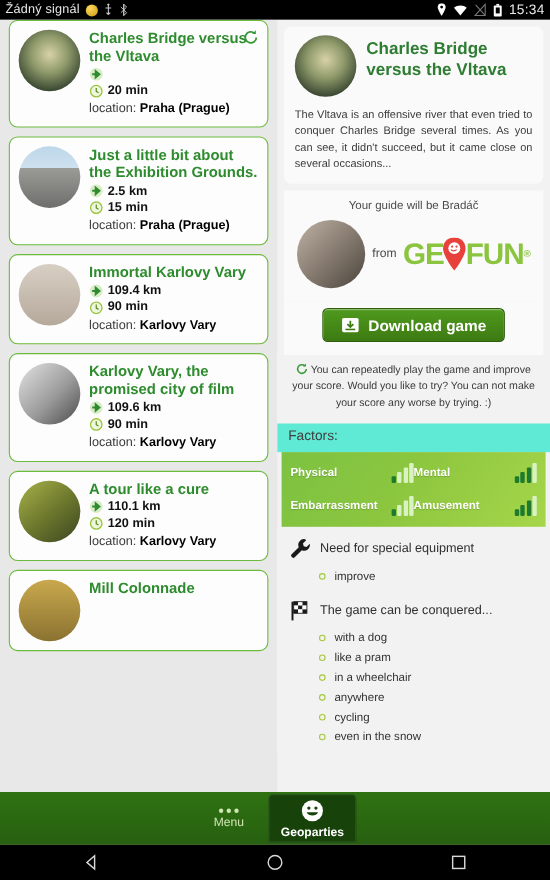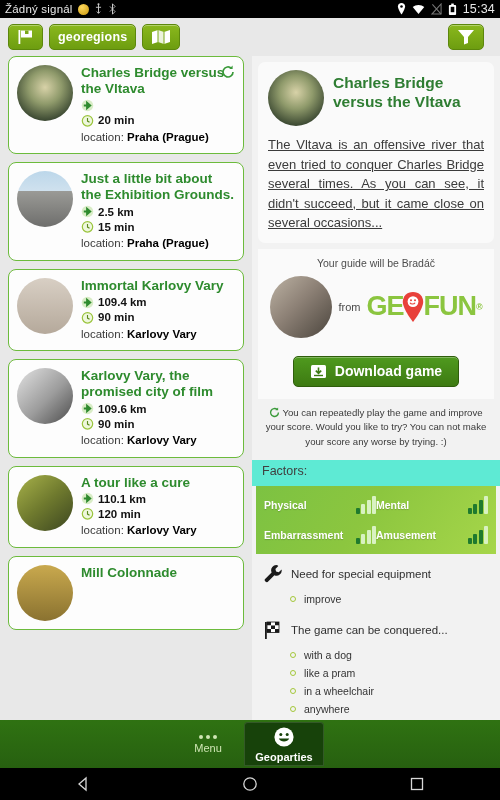--- a/index.html
+++ b/index.html
@@ -72,22 +72,22 @@
   .clock-ico { width: 13px; height: 13px; }
 
   
   .detail-card { background: #fafafa; border-radius: 7px; margin: 6px;
                  padding: 8px 10px 10px; }
   .detail-head { display: flex; gap: 9px; align-items: flex-start; }
   .detail-thumb { width: 56px; height: 56px; border-radius: 50%; flex: none;
                   background-size: cover; background-position: center; }
   .detail-title { color: #2e7d32; font-size: 15.5px; font-weight: bold;
                   line-height: 1.2; padding-top: 4px; }
-  .detail-desc { font-size: 13px; color: #3b3b3b; line-height: 1.5;
-                 margin-top: 9px; text-align: justify; text-decoration: underline; }
+  .detail-desc { font-size: 10px; color: #3b3b3b; line-height: 1.5;
+                 margin-top: 9px; text-align: justify; }
 
   .guide-block { background: #fafafa; margin: 0 6px; padding: 8px 10px 12px;
                  text-align: center; }
   .guide-caption { font-size: 10.5px; color: #4d4d4d; margin-bottom: 7px; }
   .guide-row { display: flex; align-items: center; justify-content: center; gap: 6px; }
   .guide-av { width: 62px; height: 62px; border-radius: 50%; flex: none;
               background-size: cover; background-position: center; }
   .from-txt { font-size: 11px; color: #4a4a4a; }
   .logo { display: flex; align-items: center; font-weight: bold; font-size: 27px;
           color: #8bc53f; letter-spacing: -1px; position: relative; }
@@ -183,46 +183,20 @@
       </svg>
       <svg class="bat-icon" viewBox="0 0 10 14">
         <rect x="1" y="2" width="8" height="11" rx="1" fill="#fff"></rect>
         <rect x="3.6" y="0.4" width="2.8" height="1.8" fill="#fff"></rect>
         <rect x="3" y="4" width="4" height="6" fill="#000"></rect>
       </svg>
       <span class="clock">15:34</span>
     </div>
   </div>
 
-  <div class="toolbar">
-    <div class="tbtn">
-      <svg width="17" height="16" viewBox="0 0 17 16">
-        <rect x="1.5" y="1" width="1.8" height="14" fill="#fff"></rect>
-        <path d="M4 1.5h11v7H4z" fill="#fff"></path>
-        <path d="M8 1.5h3.5v3.5H8z" fill="#7aa818"></path>
-      </svg>
-    </div>
-    <div class="tbtn label">
-      <span>georegions</span>
-    </div>
-    <div class="tbtn">
-      <svg width="20" height="16" viewBox="0 0 20 16">
-        <path d="M1 3l6-2v12l-6 2V3z" fill="#fff"></path>
-        <path d="M7 1l6 2v12l-6-2V1z" fill="#fff" opacity=".85"></path>
-        <path d="M13 3l6-2v12l-6 2V3z" fill="#fff"></path>
-        <path d="M7 1v12M13 3v12" stroke="#7aa818" stroke-width="1"></path>
-      </svg>
-    </div>
-    <div class="tb-spacer"></div>
-    <div class="tbtn filter-btn">
-      <svg width="18" height="16" viewBox="0 0 18 16">
-        <path d="M1 1h16l-6 7v6l-4 1.5V8L1 1z" fill="#fff"></path>
-      </svg>
-    </div>
-  </div>
 
   <div class="split">
 
     <div class="left-pane">
 
       <div class="card">
         <div class="thumb" style="background-image:radial-gradient(circle at 50% 40%, #d8d2a8 0%, #8f9a6b 38%, #3d4a33 75%, #1d2417 100%);"></div>
         <div class="card-body">
           <div class="card-title">Charles Bridge versus the Vltava</div>
           <div class="meta-row">

